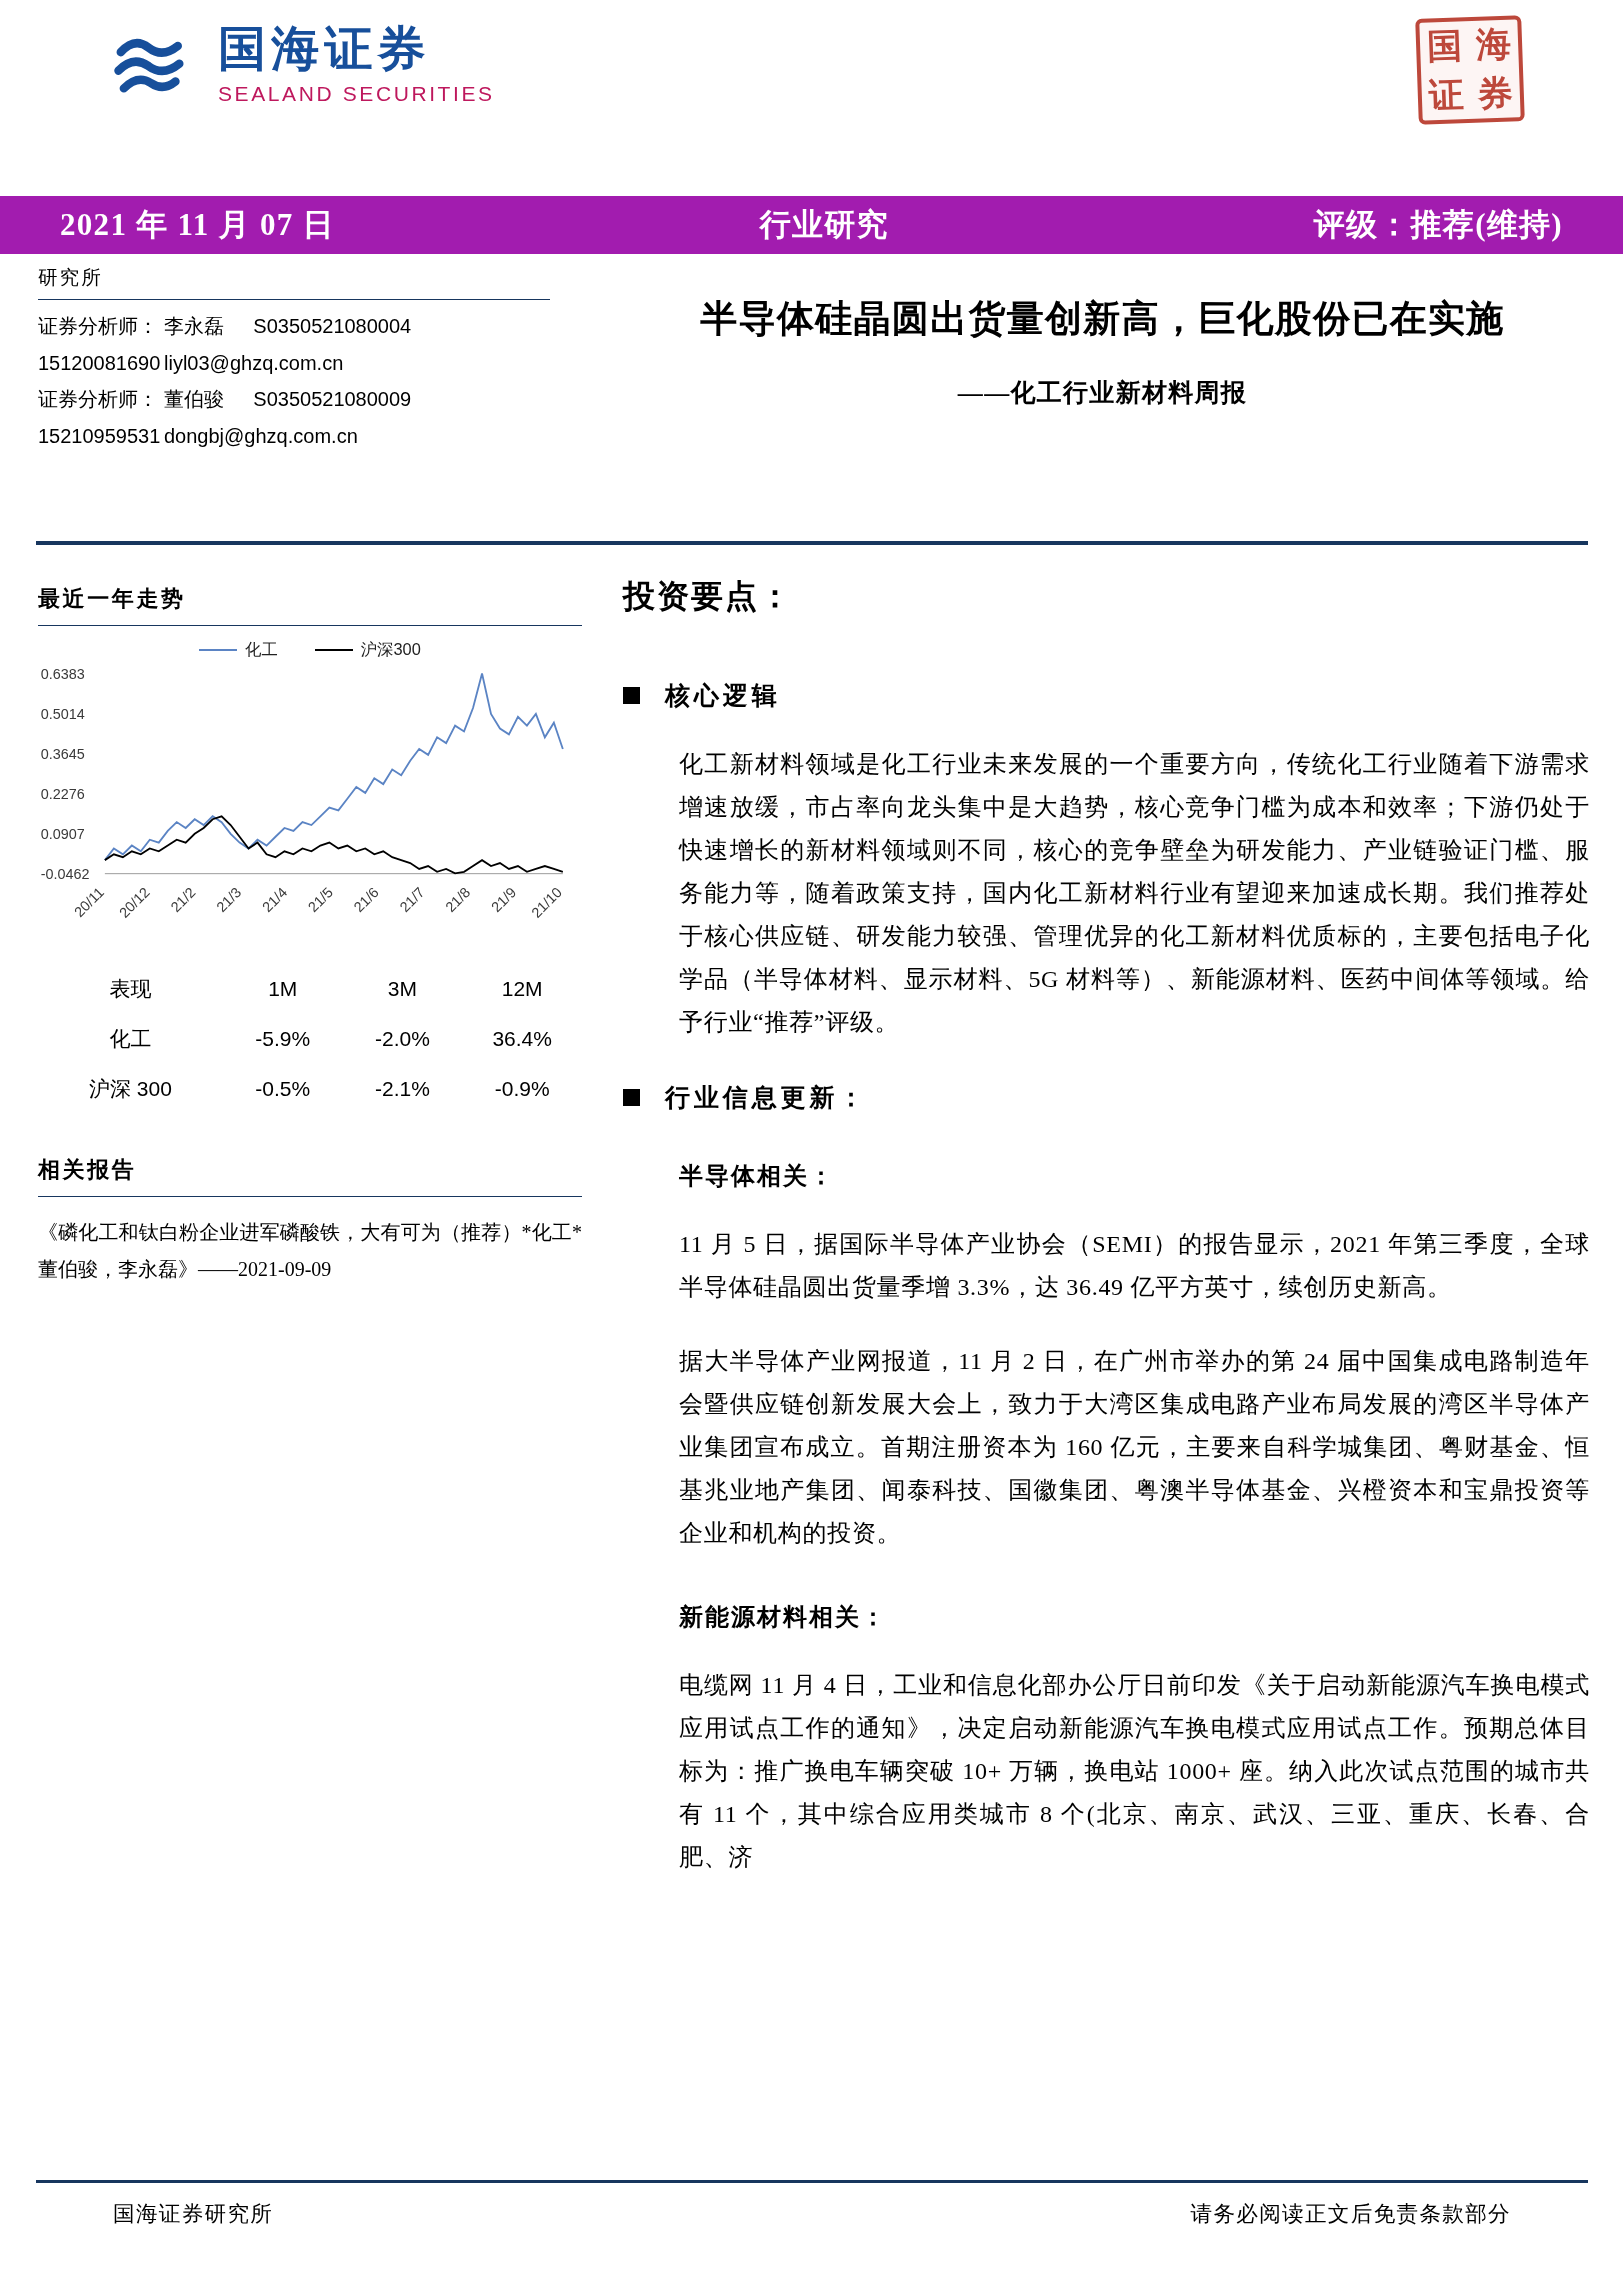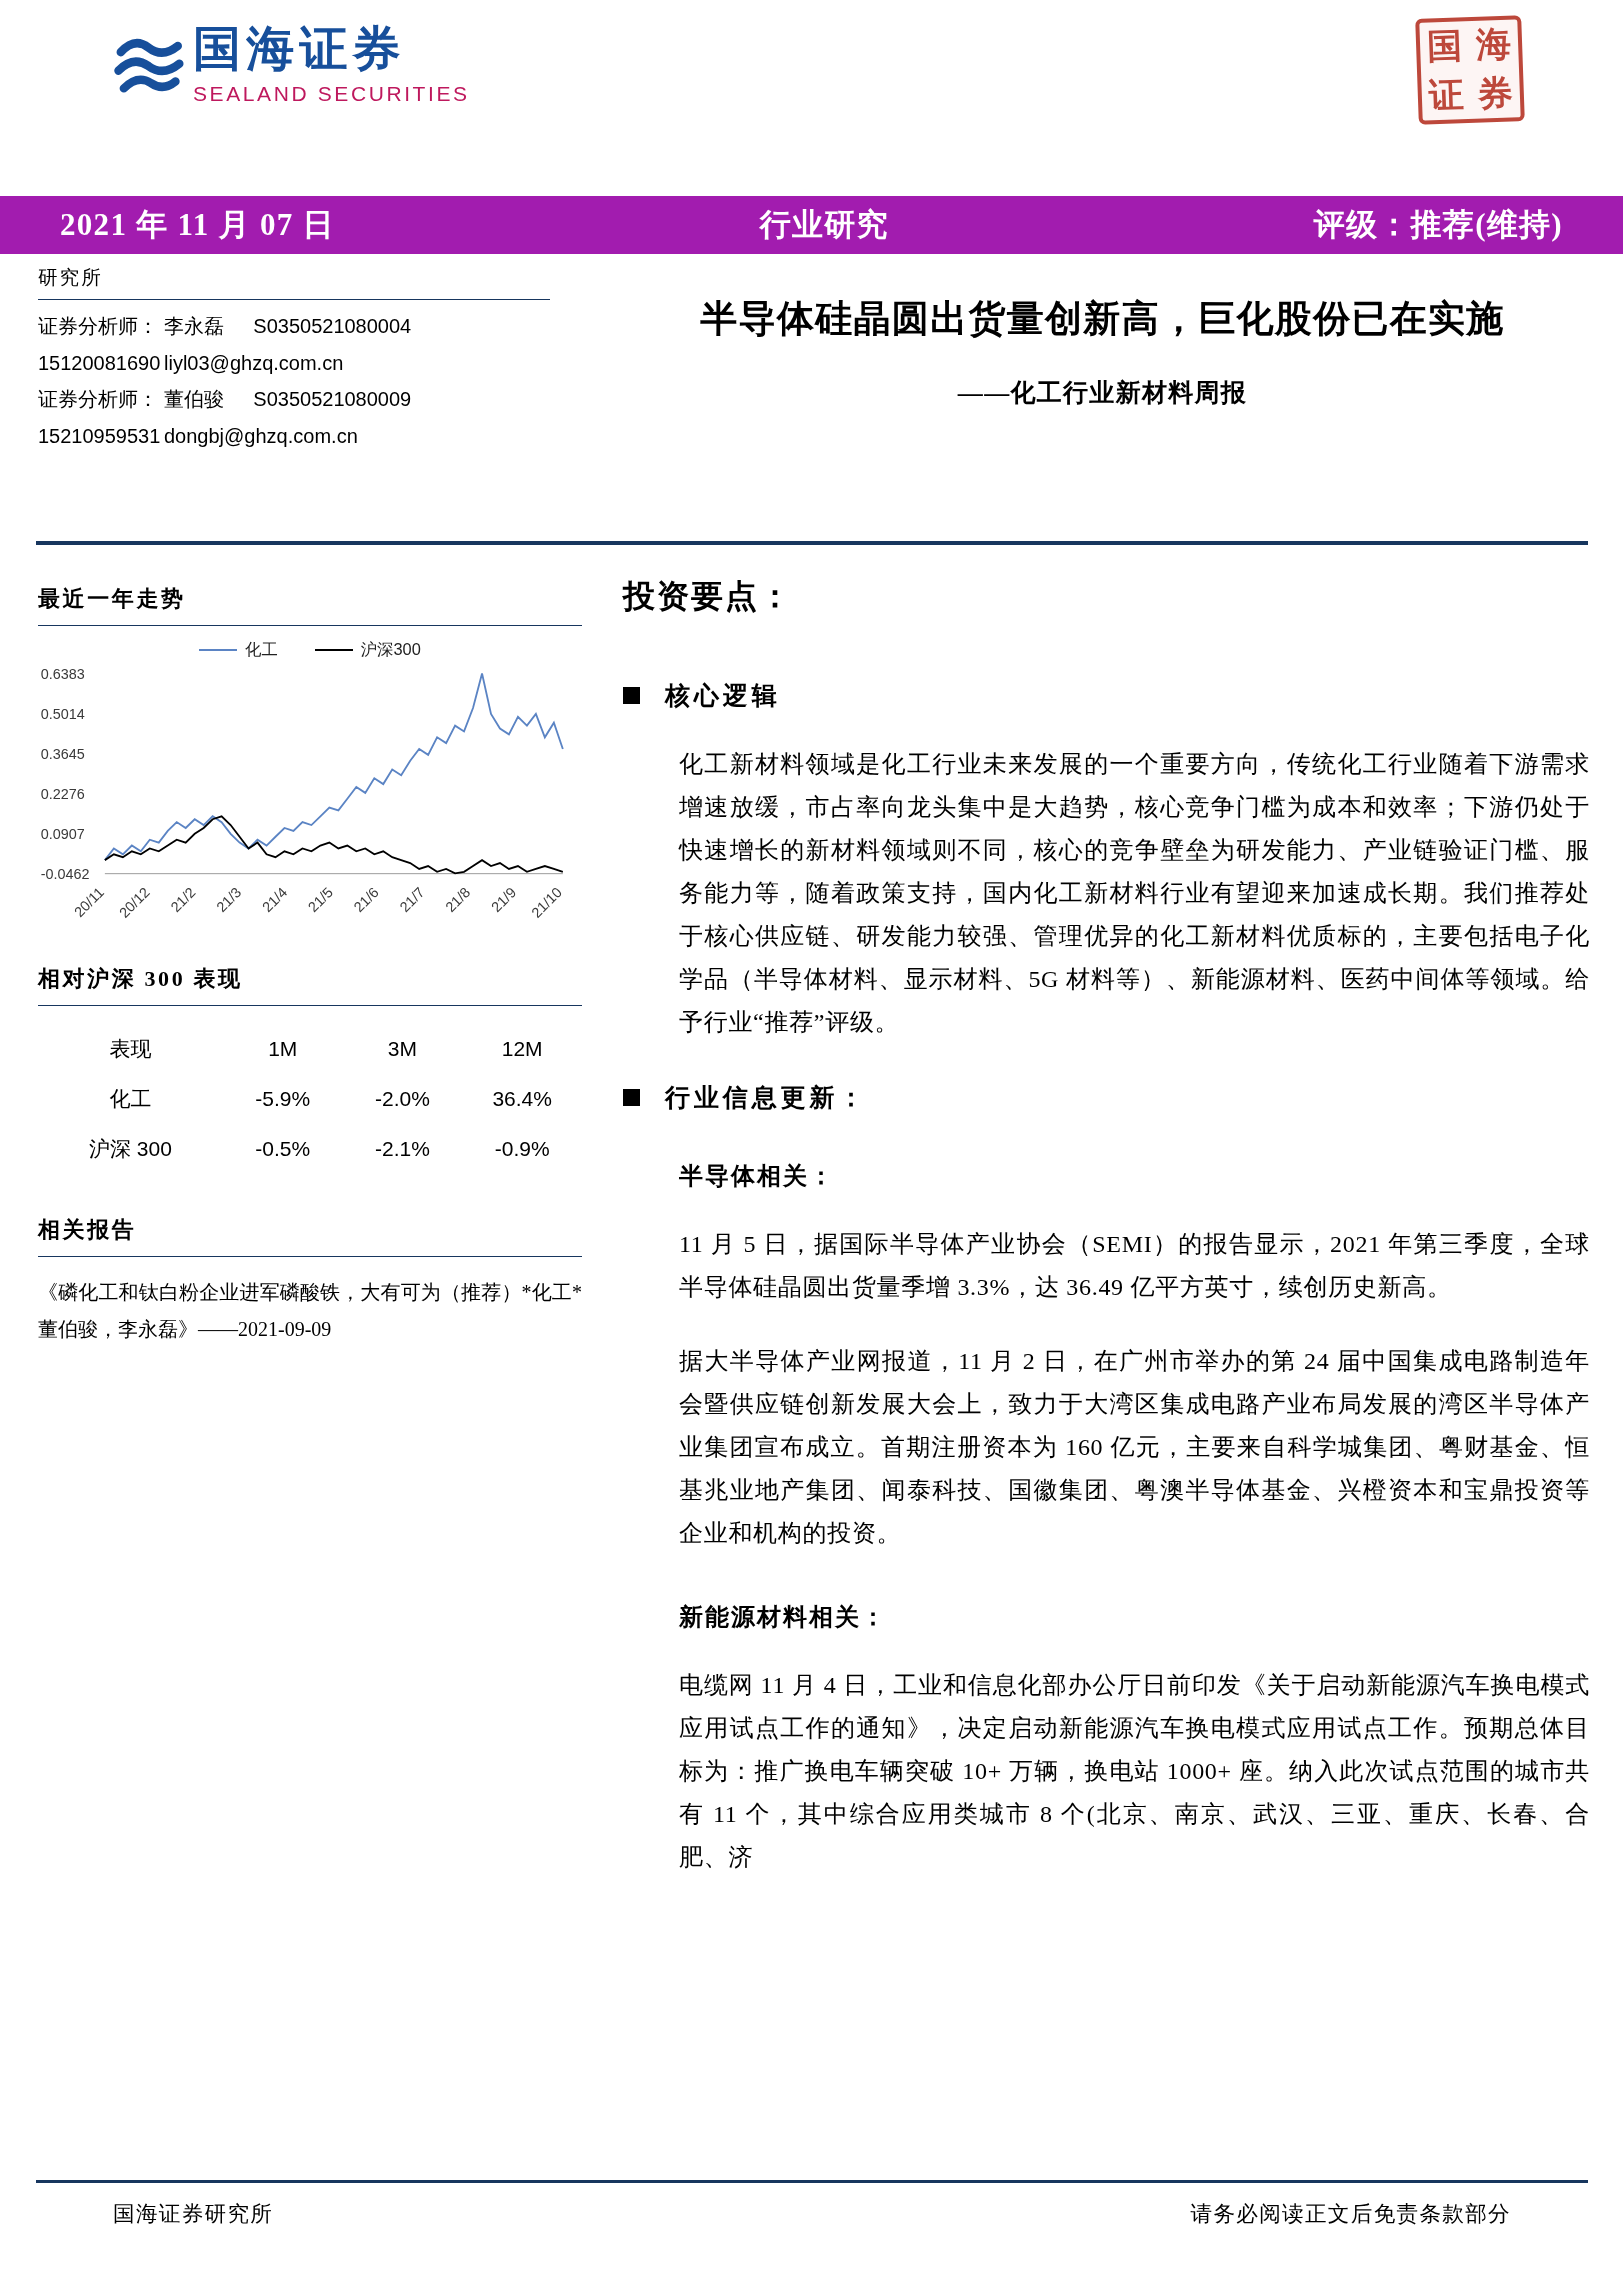--- a/index.html
+++ b/index.html
@@ -1,21 +1,21 @@
 <!DOCTYPE html>
 <html style="font-size:10.5px"><head>
 <meta charset="utf-8">
 <style>
   html,body{margin:0;padding:0;}
   body{
     width:1623px;height:2295px;position:relative;background:#ffffff;
     font-family:"Liberation Serif", serif;color:#000;
   }
   
-  #logo{position:absolute;left:110px;top:23.6px;display:flex;align-items:center;gap:6px;justify-content:space-between;}
+  #logo{position:absolute;left:110px;top:23.6px;display:flex;align-items:center;gap:31px;justify-content:space-between;}
   #logo .logo-icon{width:77px;height:77px;}
   #logo .logo-cn{font-size:48px;font-weight:bold;color:#174f9b;letter-spacing:5.2px;line-height:1.05;}
   #logo .logo-en{font-size:21px;color:#be185d;letter-spacing:2.6px;margin-top:8px;font-family:"Liberation Sans",sans-serif;}
   #seal{position:absolute;left:1417px;top:17px;width:98px;height:98px;
     border:4.6px solid #b8392b;border-radius:6.5px;display:grid;
     grid-template-columns:1fr 1fr;align-items:center;justify-items:center;
     color:#b8392b;font-weight:bold;font-size:35px;transform:rotate(-2deg);
     opacity:.92;background:rgba(200,60,45,.06);}
   
   #header-bar{position:absolute;top:196px;left:0;width:1623px;height:58px;background:#a21caf;
@@ -161,21 +161,20 @@
         <text x="452" y="352" class="xtick" text-anchor="end" transform="rotate(-45 452 352)">21/5</text>
         <text x="522" y="352" class="xtick" text-anchor="end" transform="rotate(-45 522 352)">21/6</text>
         <text x="592" y="352" class="xtick" text-anchor="end" transform="rotate(-45 592 352)">21/7</text>
         <text x="662" y="352" class="xtick" text-anchor="end" transform="rotate(-45 662 352)">21/8</text>
         <text x="732" y="352" class="xtick" text-anchor="end" transform="rotate(-45 732 352)">21/9</text>
         <text x="802" y="352" class="xtick" text-anchor="end" transform="rotate(-45 802 352)">21/10</text>
       </svg>
   </div>
 
   <div id="table-sec">
-    <div class="side-h">相对沪深 300 表现</div>
     <table id="perf-table">
       <tbody>
           <tr>
         <th>表现</th>
         <th>1M</th>
         <th>3M</th>
         <th>12M</th>
       </tr>
       <tr>
         <td>化工</td>

